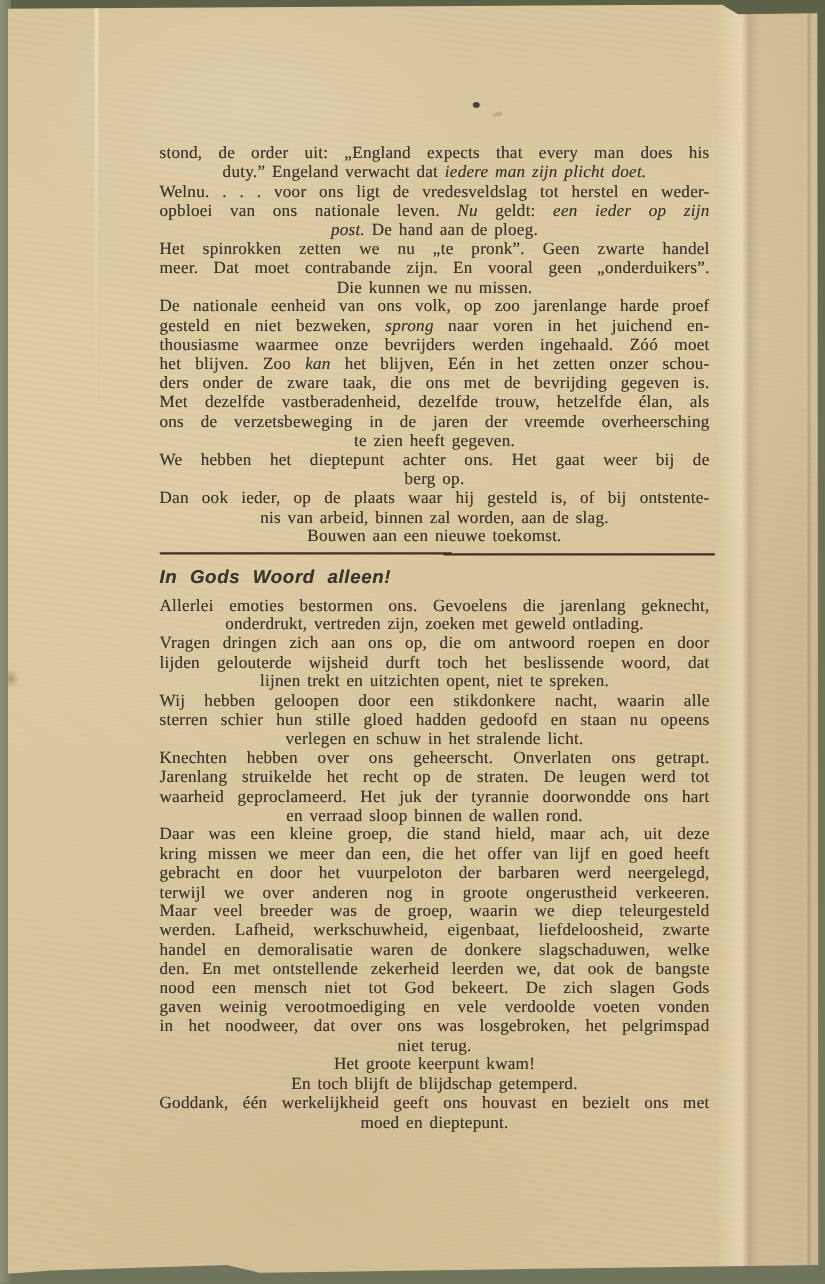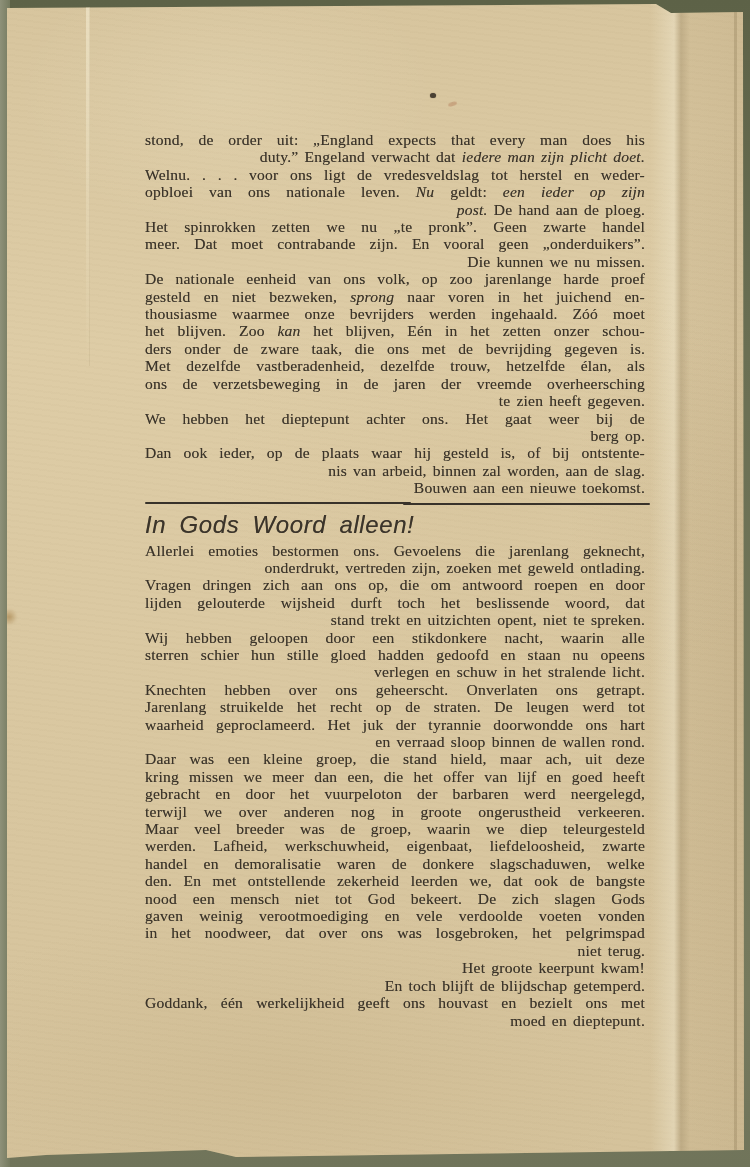--- a/index.html
+++ b/index.html
@@ -62,32 +62,32 @@
     background:radial-gradient(circle, rgba(152,112,52,0.55), rgba(152,112,52,0) 70%);
     filter:blur(1px);
   }
   .content{
     position:absolute;left:145px;top:131px;width:500px;
     color:#3b342a;
     font-size:15.6px;line-height:17.4px;
     letter-spacing:0.2px;word-spacing:2px;
     text-shadow:0 0 0.4px rgba(59,52,42,0.55);
   }
-  .line{white-space:normal;text-align:right;}
+  .line{white-space:normal;text-align:center;}
   .line.just{text-align:justify;text-align-last:justify;}
   .it{font-style:italic;}
   .divider{position:relative;height:4px;margin-top:5px;width:505px;}
   .divider .seg{position:absolute;height:2.2px;background:#38322a;border-radius:1px;}
   .divider .seg.a{left:0;top:0;width:266px;}
   .divider .seg.b{left:258px;top:1.4px;width:247px;}
   .heading{
     margin:8px 0 0 0;
     font-family:"Liberation Sans","DejaVu Sans",sans-serif;
-    font-style:italic;font-weight:400;
-    font-size:24px;line-height:21px;
+    font-style:italic;font-weight:700;
+    font-size:17px;line-height:21px;
     letter-spacing:0.6px;word-spacing:6px;
     color:#3b342a;
   }
   .section-2{margin-top:7px;}
 </style>
 </head>
 <body>
 
 <div class="scan">
   <div class="left-bed"></div>
@@ -131,21 +131,21 @@
         <div class="seg b"></div>
       </div>
 
       <div class="heading">In Gods Woord alleen!</div>
 
       <div class="section-2">
           <div class="line just"><span>Allerlei emoties bestormen ons. Gevoelens die jarenlang geknecht,</span></div>
           <div class="line"><span>onderdrukt, vertreden zijn, zoeken met geweld ontlading.</span></div>
           <div class="line just"><span>Vragen dringen zich aan ons op, die om antwoord roepen en door</span></div>
           <div class="line just"><span>lijden gelouterde wijsheid durft toch het beslissende woord, dat</span></div>
-          <div class="line"><span>stand trekt en uitzichten opent, niet te spreken.</span></div>
+          <div class="line"><span>lijnen trekt en uitzichten opent, niet te spreken.</span></div>
           <div class="line just"><span>Wij hebben geloopen door een stikdonkere nacht, waarin alle</span></div>
           <div class="line just"><span>sterren schier hun stille gloed hadden gedoofd en staan nu opeens</span></div>
           <div class="line"><span>verlegen en schuw in het stralende licht.</span></div>
           <div class="line just"><span>Knechten hebben over ons geheerscht. Onverlaten ons getrapt.</span></div>
           <div class="line just"><span>Jarenlang struikelde het recht op de straten. De leugen werd tot</span></div>
           <div class="line just"><span>waarheid geproclameerd. Het juk der tyrannie doorwondde ons hart</span></div>
           <div class="line"><span>en verraad sloop binnen de wallen rond.</span></div>
           <div class="line just"><span>Daar was een kleine groep, die stand hield, maar ach, uit deze</span></div>
           <div class="line just"><span>kring missen we meer dan een, die het offer van lijf en goed heeft</span></div>
           <div class="line just"><span>gebracht en door het vuurpeloton der barbaren werd neergelegd,</span></div>

